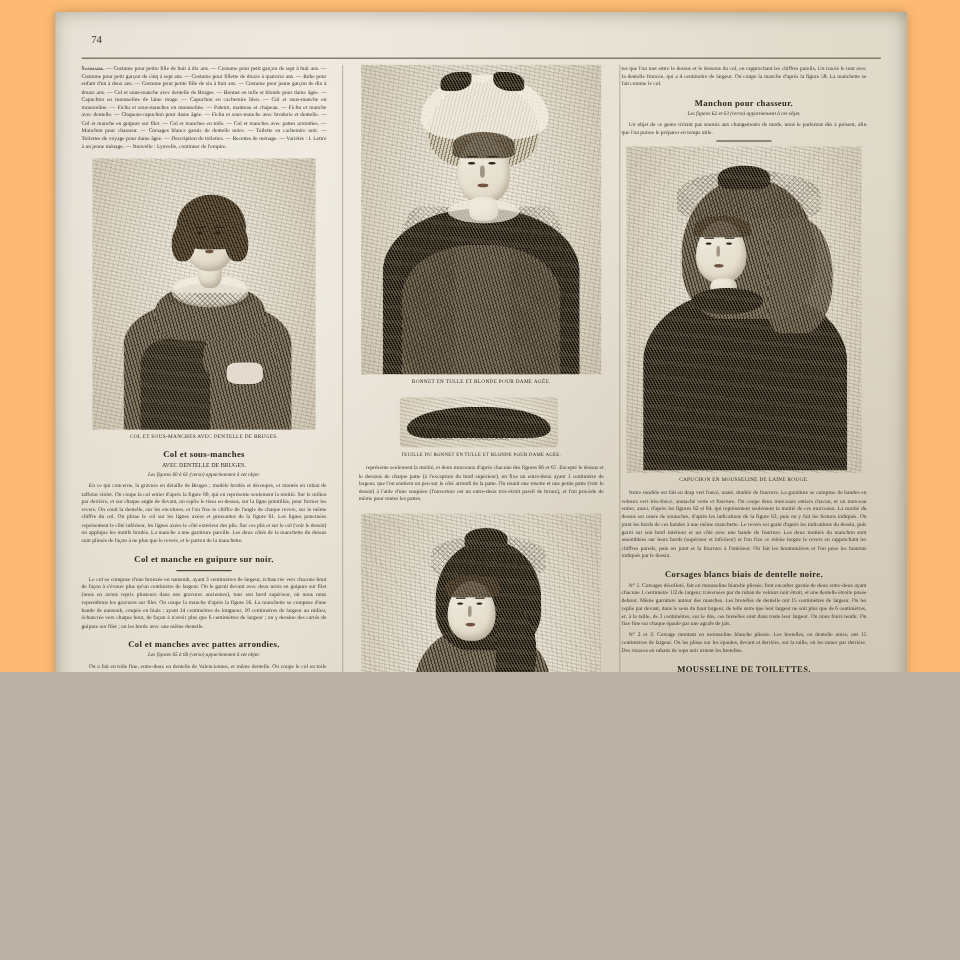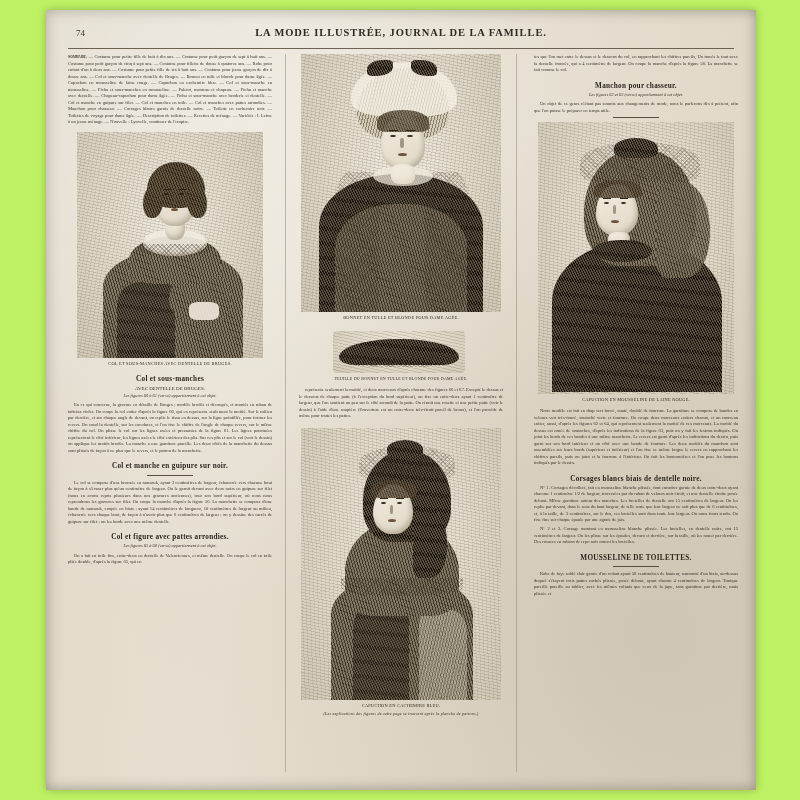--- a/index.html
+++ b/index.html
@@ -1,19 +1,19 @@
 <!DOCTYPE html>
 <html><head>
 <meta charset="utf-8">
 <style>
   html,body{margin:0;padding:0;background:#b9b2a4;}
   body{font-family:"Liberation Serif", serif;}
   .page{
-    position:relative;width:800px;height:800px;overflow:hidden;
-    background:#bef264;
+    position:relative;width:800px;height:560px;overflow:hidden;
+    background:#fdba74;
   }
   .sheet{
     position:absolute;left:46px;top:10px;width:710px;height:780px;
     background:#e8e2d4;
     box-shadow:0 0 14px rgba(60,50,35,.45) inset, 0 0 8px rgba(0,0,0,.25);
   }
   .paper-tex{
     position:absolute;inset:0;
     background:
       radial-gradient(circle at 20% 15%, rgba(255,255,255,.35), rgba(255,255,255,0) 55%),
@@ -36,21 +36,21 @@
     font-size:10.5px;letter-spacing:.9px;color:#2e2920;
     font-variant:small-caps;font-weight:bold;
   }
   .cols{position:relative;height:718px;}
   .col{
     position:absolute;top:0;width:204px;height:718px;
     font-size:4.6px;line-height:1.42;color:#39332a;text-align:justify;
   }
   .col-l{left:0;}
   .col-m{left:231px;}
-  .col-r{left:466px;}
+  .col-r{left:450px;}
   .rule-v{
     position:absolute;top:0;width:1px;height:718px;background:#8d8472;opacity:.5;
   }
   .rule-v.a{left:217px;}
   .rule-v.b{left:448px;}
 
   p.tx{margin:0 0 2.5px 0;text-indent:6px;}
   p.tx.first{text-indent:0;}
   .sumhead{font-weight:bold;font-variant:small-caps;}
 
@@ -126,21 +126,20 @@
 </head>
 <body>
 
 <div class="page">
   <div class="sheet">
     <div class="paper-tex"></div>
     <div class="inner">
 
       <div class="masthead">
         <div class="folio">74</div>
-        <div class="mast-title">LA MODE ILLUSTRÉE, JOURNAL DE LA FAMILLE.</div>
       </div>
 
       <div class="cols">
         <div class="rule-v a"></div>
         <div class="rule-v b"></div>
 
         <div class="col col-l">
 
           <p class="tx first">
             <span class="sumhead">Sommaire.</span>
@@ -182,21 +181,21 @@
 
           <h2 class="sec">Col et sous-manches</h2>
           <div class="sec-sub">AVEC DENTELLE DE BRUGES.</div>
           <div class="sec-figs">Les figures 60 à 61 (verso) appartiennent à cet objet.</div>
           <p class="tx">En ce qui concerne, la gravure en détaille de Bruges ; modèle brodés et découpés, et montés en ruban de taffetas violet. On coupe la col entier d'après la figure 60, qui en représente seulement la moitié. Sur le milieu par derrière, et sur chaque angle de devant, on replie le tissu en dessus, sur la ligne pointillée, pour former les revers. On coud la dentelle, sur les encolures, et l'on fixe le chiffre de l'angle de chaque revers, sur le même chiffre du col. On plisse le col sur les lignes axées et pressantes de la figure 61. Les lignes ponctuées représentent le côté inférieur, les lignes axées le côté extérieur des plis. Sur ces plis et sur le col (voir le dessin) on applique les motifs brodés. La manche a une garniture pareille. Les deux côtés de la manchette du dessus sont plissés de façon à ne plus que le revers, et le patron de la manchette.</p>
 
           <h2 class="sec">Col et manche en guipure sur noir.</h2>
           <div class="sec-rule"></div>
           <p class="tx">Le col se compose d'une bronzée en nansouk, ayant 3 centimètres de largeur, échancrée vers chacune bout de façon à s'évaser plus qu'un centimètre de largeur. On le garnit devant avec deux noirs en guipure sur filet (nous en avons repris plusieurs dans nos gravures anciennes), tour son bord supérieur, où nous nous reprendrons les gravures sur filet. On coupe la manche d'après la figure 56. La manchette se compose d'une bande de nansouk, coupée en biais ; ayant 14 centimètres de longueur, 10 centimètres de largeur au milieu, échancrée vers chaque bout, de façon à n'avoir plus que 6 centimètres de largeur ; on y dessine des carrés de guipure sur filet ; on les borde avec une même dentelle.</p>
 
-          <h2 class="sec">Col et figure avec pattes arrondies.</h2>
+          <h2 class="sec">Col et manches avec pattes arrondies.</h2>
           <div class="sec-figs">Les figures 65 à 68 (verso) appartiennent à cet objet.</div>
           <p class="tx">On a fait en toile fine, entre-deux en dentelle de Valenciennes, et même dentelle. On coupe le col en toile pliée double, d'après la figure 65, qui en</p>
         </div>
 
         <div class="col col-m">
 
           <div class="fig">
             <div class="eng figbox" style="width:200px;height:258px;">
               <div class="ink" style="left:0;top:0;width:200px;height:258px;background:repeating-linear-gradient(96deg, rgba(80,70,54,.10) 0 1px, rgba(255,255,255,0) 1px 4px);"></div>
 

